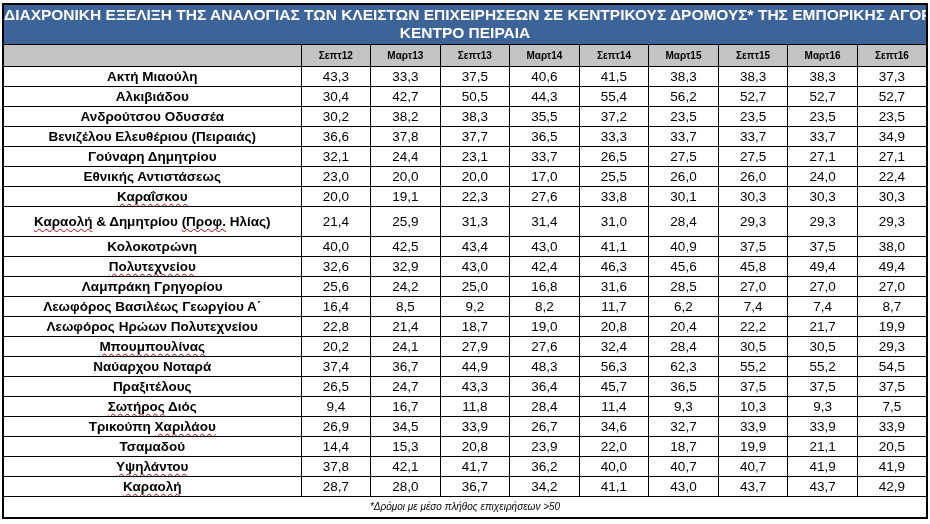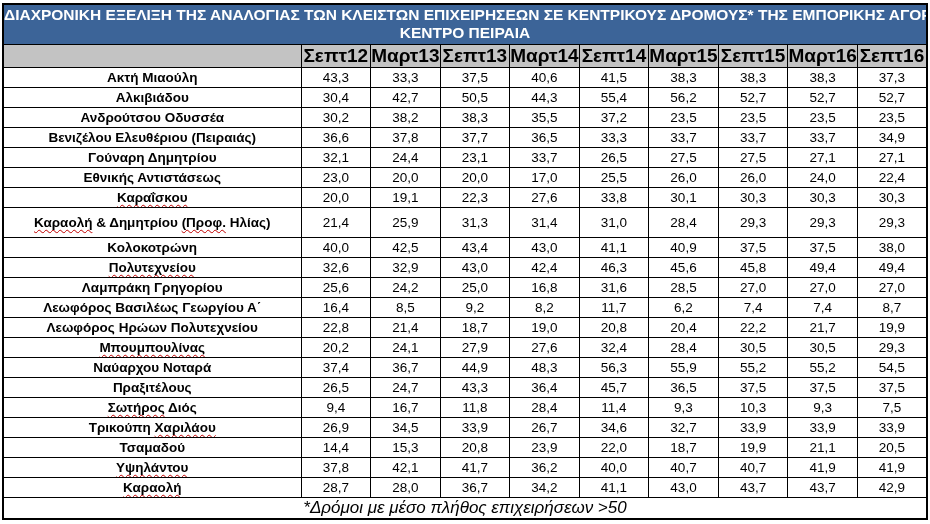--- a/index.html
+++ b/index.html
@@ -41,39 +41,39 @@
     font-weight: bold;
     font-size: 15.5px;
     line-height: 18px;
     border: 1px solid var(--border, #000);
   }
 
   tr.head-row th {
     height: 22px;
     background: var(--header-bg, #C3C3C3);
     font-weight: bold;
-    font-size: 19px;
+    font-size: 10px;
   }
 
   tbody td { height: 20px; font-size: 13.5px; background: #fff; }
   tbody td.street { font-weight: bold; }
   tbody tr:nth-child(8) td { height: 30px; text-align: center; }
 
   .squiggle {
     text-decoration: underline;
     text-decoration-style: wavy;
     text-decoration-color: var(--squiggle, #C00000);
     text-decoration-thickness: 1px;
     text-underline-offset: 2px;
     text-decoration-skip-ink: none;
   }
 
   tfoot td {
     height: 22px;
-    font-size: 17px;
+    font-size: 10px;
     font-style: italic;
     text-align: center;
   }
 </style>
 </head>
 <body>
 
 <div class="canvas">
   <table class="report">
     <colgroup>
@@ -277,21 +277,21 @@
           <td class="val">30,5</td>
           <td class="val">29,3</td>
         </tr>
         <tr>
           <td class="street"><span>Ναύαρχου</span> <span>Νοταρά</span></td>
           <td class="val">37,4</td>
           <td class="val">36,7</td>
           <td class="val">44,9</td>
           <td class="val">48,3</td>
           <td class="val">56,3</td>
-          <td class="val">55,9</td>
+          <td class="val">62,3</td>
           <td class="val">55,2</td>
           <td class="val">55,2</td>
           <td class="val">54,5</td>
         </tr>
         <tr>
           <td class="street"><span>Πραξιτέλους</span></td>
           <td class="val">26,5</td>
           <td class="val">24,7</td>
           <td class="val">43,3</td>
           <td class="val">36,4</td>

